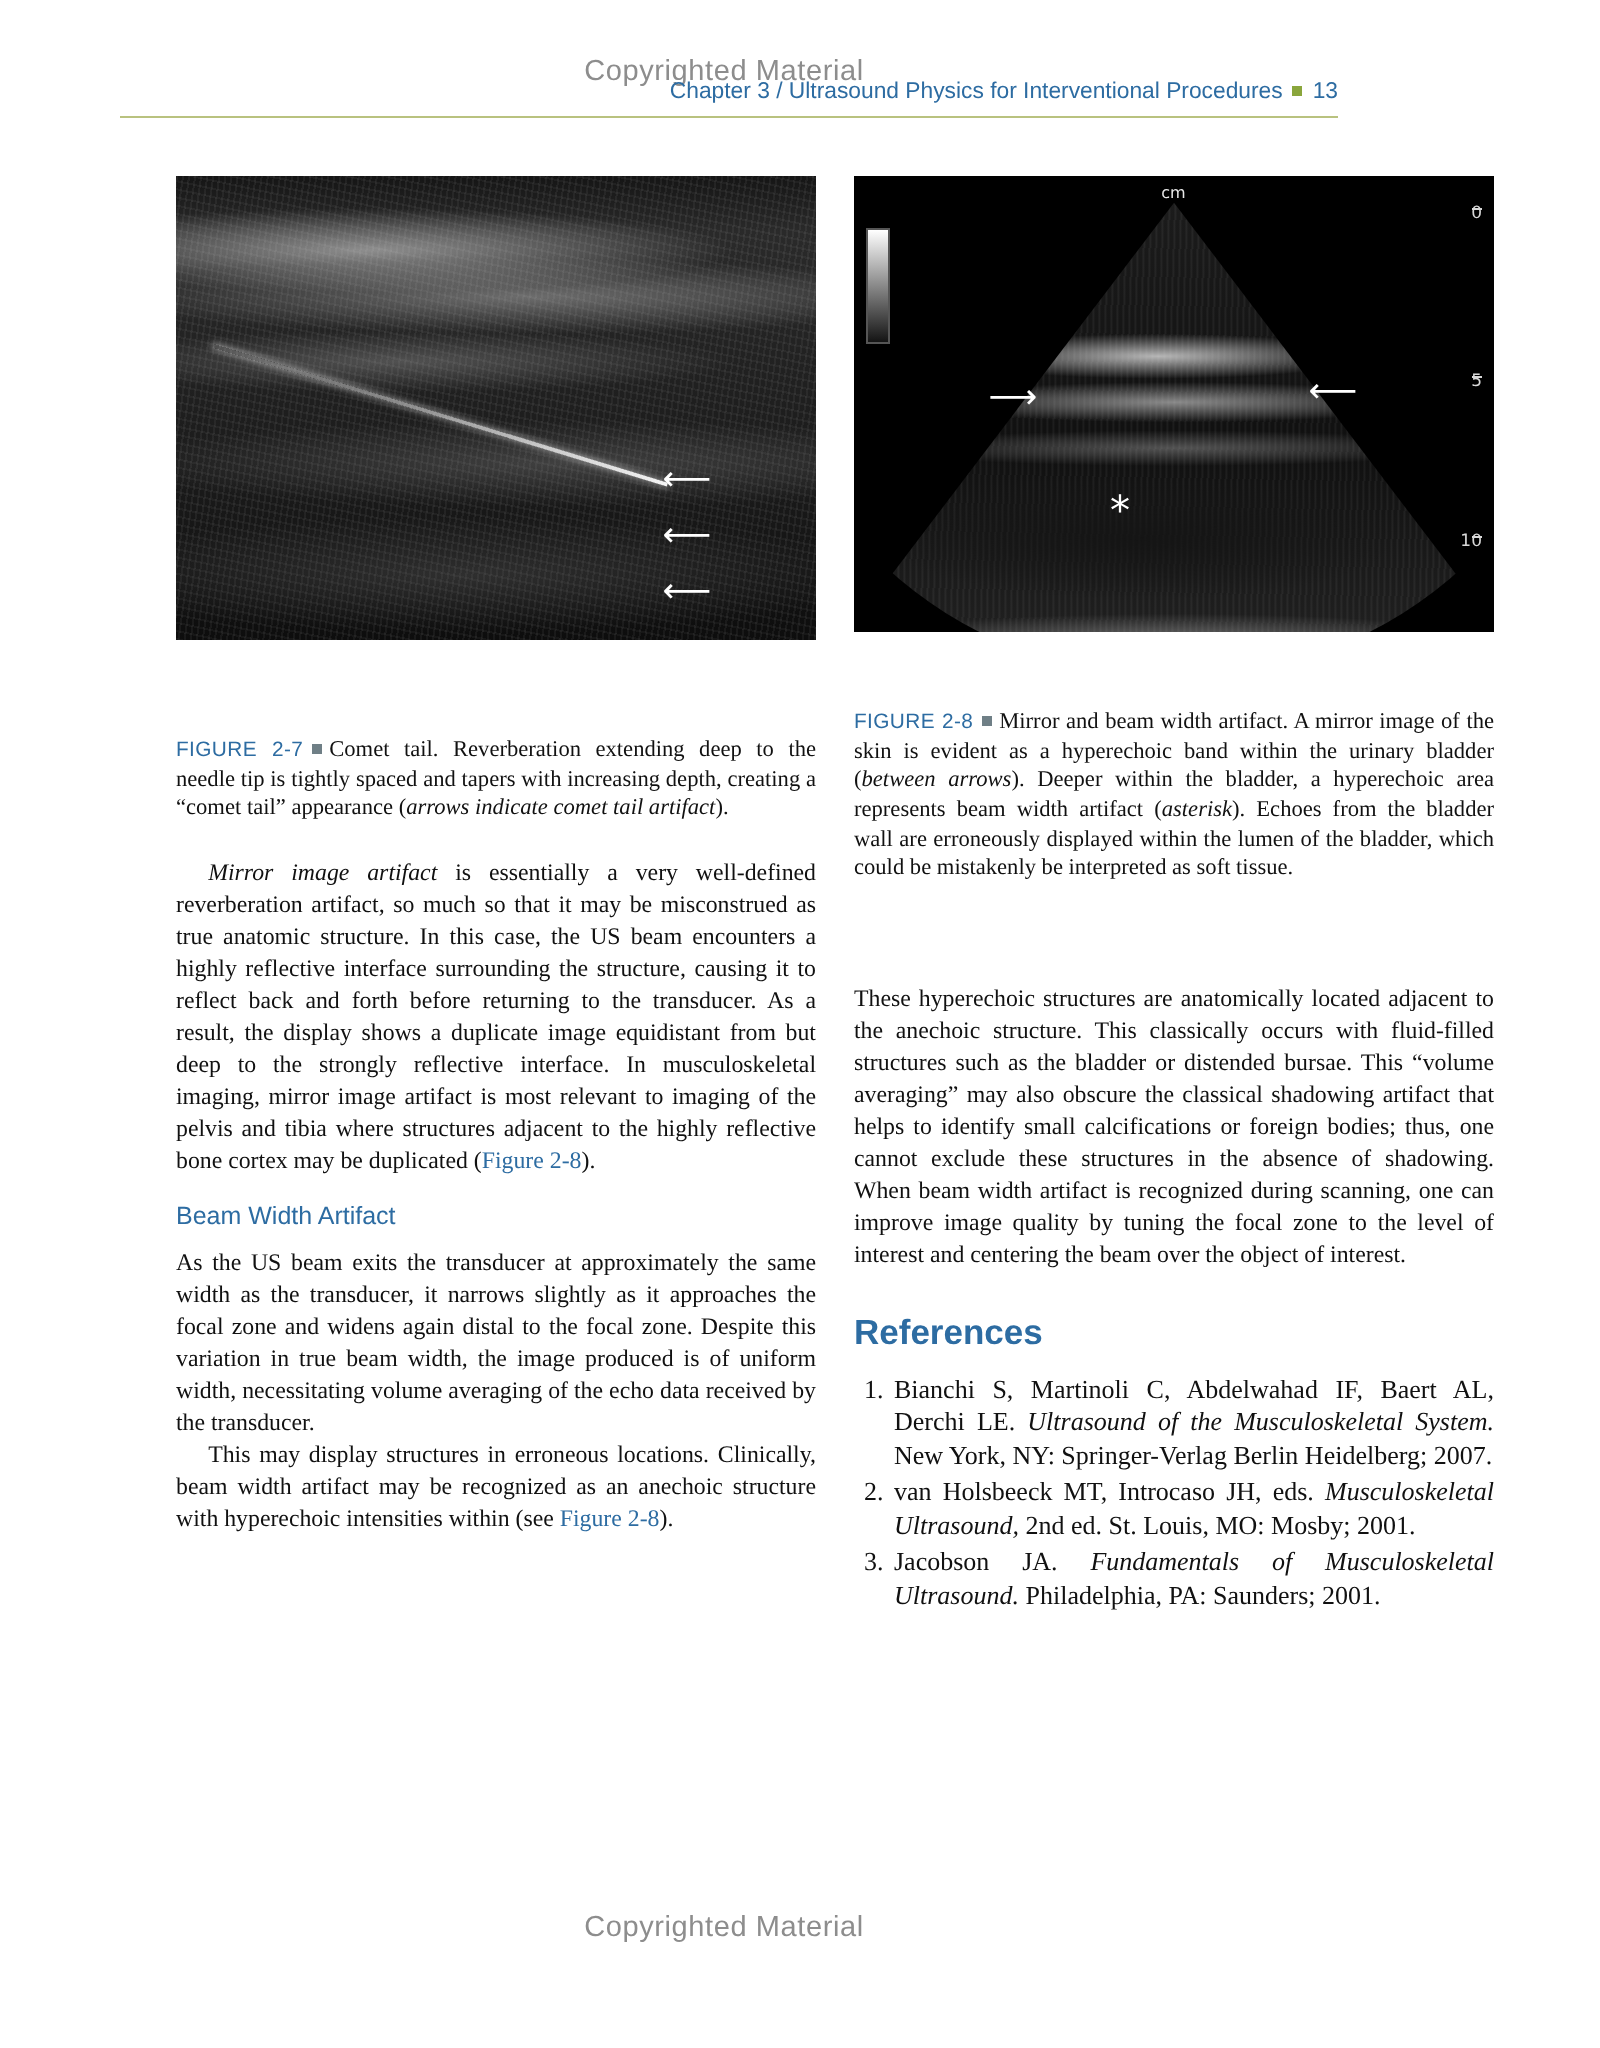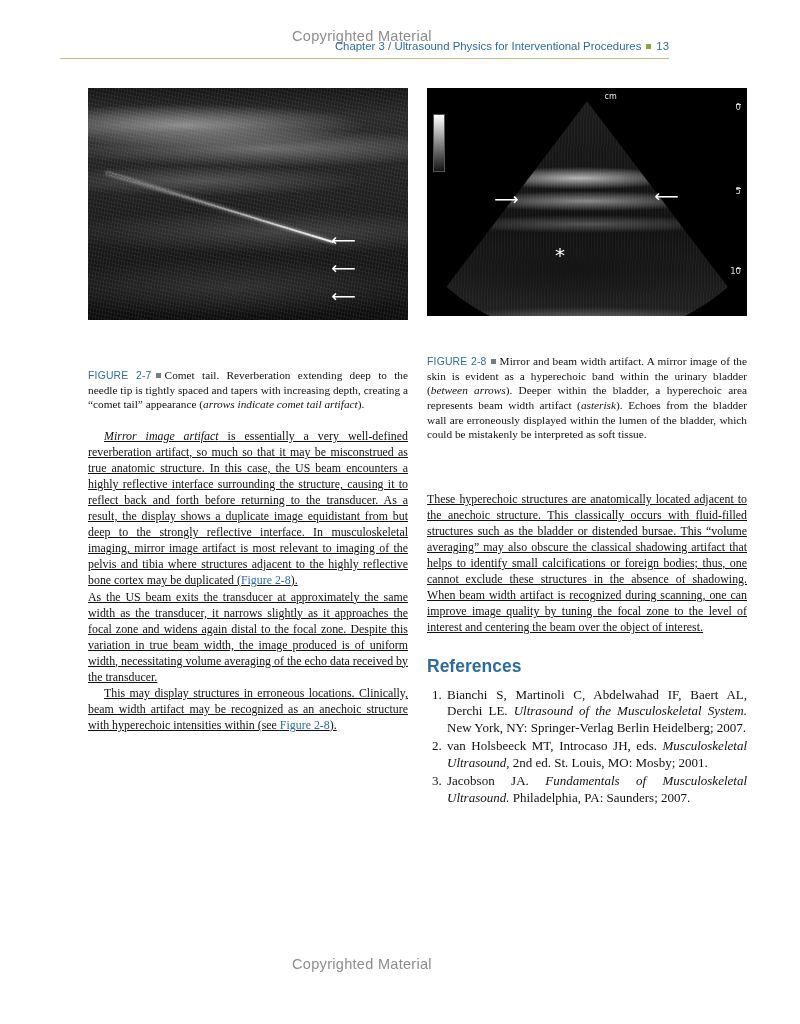--- a/index.html
+++ b/index.html
@@ -143,21 +143,20 @@
     background: linear-gradient(180deg, #ffffff, #7d7d7d 55%, #141414);
     border: 1px solid #555;
   }
   .f8-label-top {
     position: absolute;
     left: 48%;
     top: 4px;
     color: #e8e8e8;
     font-family: "DejaVu Sans", sans-serif;
     font-size: 8px;
-    margin-left: 24px;
   }
   .depth-scale {
     position: absolute;
     right: 4px;
     top: 10px;
     height: 92%;
     width: 26px;
     color: #d8d8d8;
     font-family: "DejaVu Sans", sans-serif;
     font-size: 8.5px;
@@ -216,21 +215,21 @@
     position: absolute;
     width: 320px;
     font-size: 11.9px;
     line-height: 1.345;
     text-align: justify;
     color: #111;
     hyphens: auto;
   }
   .col-left { left: 88px; top: 424px; }
   .col-right { left: 427px; top: 487px; }
-  .col p { margin: 0 0 0.05em 0; text-indent: 1.35em; text-decoration: underline; }
+  .col p { margin: 0 0 0.05em 0; text-indent: 1.35em; }
   .col p.noindent { text-indent: 0; }
   .subhead {
     color: #2d6ca2;
     font-family: "Liberation Sans", sans-serif;
     font-size: 12.5px;
     margin: 12px 0 6px 0;
     font-weight: normal;
   }
   .reflink { color: #2d6ca2; }
 
@@ -297,33 +296,34 @@
     <span class="cap-label">FIGURE 2-7</span><span class="cap-sq"></span><span>Comet tail. Reverberation extending deep to the needle tip is tightly spaced and tapers with increasing depth, creating a “comet tail” appearance (</span><span class="it">arrows indicate comet tail artifact</span><span>).</span>
   </div>
 
   <div class="caption cap-8">
     <span class="cap-label">FIGURE 2-8</span><span class="cap-sq"></span><span>Mirror and beam width artifact. A mirror image of the skin is evident as a hyperechoic band within the urinary bladder (</span><span class="it">between arrows</span><span>). Deeper within the bladder, a hyperechoic area represents beam width artifact (</span><span class="it">asterisk</span><span>). Echoes from the bladder wall are erroneously displayed within the lumen of the bladder, which could be mistakenly be interpreted as soft tissue.</span>
   </div>
 
   <div class="col col-left">
     <p><span class="it">Mirror image artifact</span><span> is essentially a very well-defined reverberation artifact, so much so that it may be misconstrued as true anatomic structure. In this case, the US beam encounters a highly reflective interface surrounding the structure, causing it to reflect back and forth before returning to the transducer. As a result, the display shows a duplicate image equidistant from but deep to the strongly reflective interface. In musculoskeletal imaging, mirror image artifact is most relevant to imaging of the pelvis and tibia where structures adjacent to the highly reflective bone cortex may be duplicated (</span><span class="reflink">Figure 2-8</span><span>).</span></p>
 
+    <h2 class="subhead">Beam Width Artifact</h2>
 
     <p class="noindent">As the US beam exits the transducer at approximately the same width as the transducer, it narrows slightly as it approaches the focal zone and widens again distal to the focal zone. Despite this variation in true beam width, the image produced is of uniform width, necessitating volume averaging of the echo data received by the transducer.</p>
 
     <p><span>This may display structures in erroneous locations. Clinically, beam width artifact may be recognized as an anechoic structure with hyperechoic intensities within (see </span><span class="reflink">Figure 2-8</span><span>).</span></p>
   </div>
 
   <div class="col col-right">
     <p class="noindent">These hyperechoic structures are anatomically located adjacent to the anechoic structure. This classically occurs with fluid-filled structures such as the bladder or distended bursae. This “volume averaging” may also obscure the classical shadowing artifact that helps to identify small calcifications or foreign bodies; thus, one cannot exclude these structures in the absence of shadowing. When beam width artifact is recognized during scanning, one can improve image quality by tuning the focal zone to the level of interest and centering the beam over the object of interest.</p>
 
     <h2 class="refs-head">References</h2>
 
     <ol class="refs">
       <li><span>Bianchi S, Martinoli C, Abdelwahad IF, Baert AL, Derchi LE. </span><span class="it">Ultrasound of the Musculoskeletal System.</span><span> New York, NY: Springer-Verlag Berlin Heidelberg; 2007.</span></li>
       <li><span>van Holsbeeck MT, Introcaso JH, eds. </span><span class="it">Musculoskeletal Ultrasound,</span><span> 2nd ed. St. Louis, MO: Mosby; 2001.</span></li>
-      <li><span>Jacobson JA. </span><span class="it">Fundamentals of Musculoskeletal Ultrasound.</span><span> Philadelphia, PA: Saunders; 2007.</span></li>
+      <li><span>Jacobson JA. </span><span class="it">Fundamentals of Musculoskeletal Ultrasound.</span><span> Philadelphia, PA: Saunders; 2001.</span></li>
     </ol>
   </div>
 
   <div class="watermark watermark-bottom">Copyrighted Material</div>
 
 </div>
 
 </body></html>

